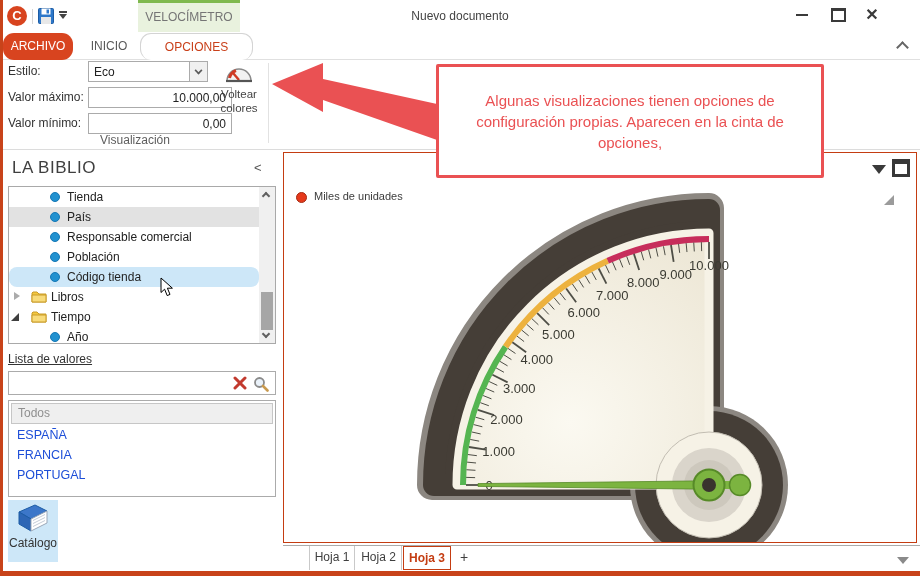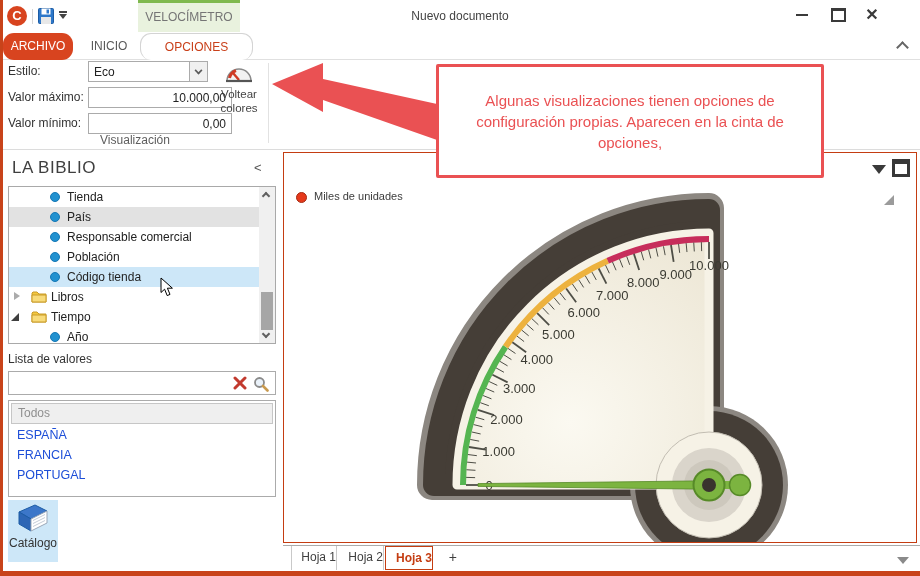--- a/index.html
+++ b/index.html
@@ -66,21 +66,21 @@
   .caret-open { position:absolute; left:2px; top:6px; width:0; height:0; border-left:8px solid transparent; border-bottom:8px solid #3F3F3F; }
   .folder-ic { position:absolute; left:22px; top:3px; }
   .row-hover { background:#E2E2E2; }
   .row-sel { background:#CDE7F8; }
   .tree-scroll { position:absolute; right:0; top:0; width:16px; height:156px; background:#F0F0F0; }
   .sc-btn { position:absolute; left:0; width:16px; height:16px; }
   .sc-chev { position:absolute; left:4px; width:6px; height:6px; border-left:2px solid #606060; border-top:2px solid #606060; }
   .sc-thumb { position:absolute; left:2px; top:105px; width:12px; height:38px; background:#A6A6A6; }
   .cursor-ic { left:160px; top:277px; z-index:20; }
 
-  .values-label { left:8px; top:352px; font-size:12px; color:#333; }
+  .values-label { left:8px; top:352px; font-size:12px; color:#333;text-decoration:underline; }
   .searchbox { left:8px; top:371px; width:268px; height:24px; border:1px solid #ABABAB; background:#fff; }
   .sx { position:absolute; top:4px; }
   .listbox { left:8px; top:400px; width:268px; height:97px; border:1px solid #ABABAB; background:#fff; }
   .todos { position:absolute; left:2px; top:2px; width:262px; height:21px; background:#EFEFEF; border:1px solid #C6C6C6;
            color:#8F8F8F; font-size:12px; line-height:19px; padding-left:6px; }
   .vitem { position:absolute; left:0; width:266px; height:20px; font-size:12.5px; color:#1d4ed8; line-height:20px; padding-left:8px; }
 
   .viewbtn { top:500px; width:50px; height:62px; text-align:center; font-size:12px; color:#333; }
   .viewbtn svg { display:block; margin:4px auto 2px; }
   .view-sel { background:#CDE7F8; }
@@ -88,21 +88,21 @@
   
   .chart { left:283px; top:152px; width:634px; height:391px; border:1px solid #C43D12; background:#fff; }
   .legend-dot { position:absolute; left:12px; top:39px; width:11px; height:11px; border-radius:50%; background:#E6391B; border:1px solid #A52A12; }
   .legend-txt { position:absolute; left:30px; top:37px; font-size:11px; color:#3C3C3C; }
   .panel-dd { position:absolute; left:588px; top:12px; width:0; height:0; border-left:7px solid transparent; border-right:7px solid transparent; border-top:9px solid #3A3A3A; }
   .panel-max { position:absolute; left:608px; top:6px; width:18px; height:18px; border:3px solid #383838; border-top:5px solid #383838; }
   .panel-grip { position:absolute; left:600px; top:42px; width:0; height:0; border-left:10px solid transparent; border-bottom:10px solid #9B9B9B; }
 
   
   .strip-line { left:283px; top:545px; width:637px; height:1px; background:#ABABAB; }
-  .sheet { top:546px; height:24px; font-size:12px; line-height:23px; text-align:right; color:#3F3F3F; background:#fff; }
+  .sheet { top:546px; height:24px; font-size:12px; line-height:23px; text-align:center; color:#3F3F3F; background:#fff;margin-left:18px; }
   .sheet-sep { border-right:1px solid #C9C9C9; }
   .sheet-active { border:1px solid #C43D12; color:#C43D12; font-weight:bold; }
   .strip-dd { left:897px; top:557px; width:0; height:0; border-left:6px solid transparent; border-right:6px solid transparent; border-top:7px solid #8A8A8A; }
   .ribbon-collapse { left:898px; top:43px; width:9px; height:9px; border-left:2px solid #666; border-top:2px solid #666; transform:rotate(45deg); }
 </style>
 </head>
 <body>
 
 <div class="win">
 
@@ -183,21 +183,21 @@
       <span class="lbl-field">País</span>
     </div>
     <div class="trow" style="top:40px;">
       <span class="dot"></span>
       <span class="lbl-field">Responsable comercial</span>
     </div>
     <div class="trow" style="top:60px;">
       <span class="dot"></span>
       <span class="lbl-field">Población</span>
     </div>
-    <div class="trow row-sel" style="top:80px;">
+    <div class="trow row-sel" style="top:80px;border-radius:8px;">
       <span class="dot"></span>
       <span class="lbl-field">Código tienda</span>
     </div>
     <div class="trow" style="top:100px;">
       <span class="caret-closed"></span>
       <svg class="folder-ic" width="16" height="13" viewBox="0 0 16 13">
         <path d="M1 3 L1 12 L15 12 L15 4 L8 4 L6 2 L2 2 Z" fill="#F3C73F" stroke="#C99B28"></path>
         <path d="M1 5 L15 5 L15 12 L1 12 Z" fill="#F8DB7A" stroke="#C99B28"></path>
       </svg>
       <span class="lbl-folder">Libros</span>

